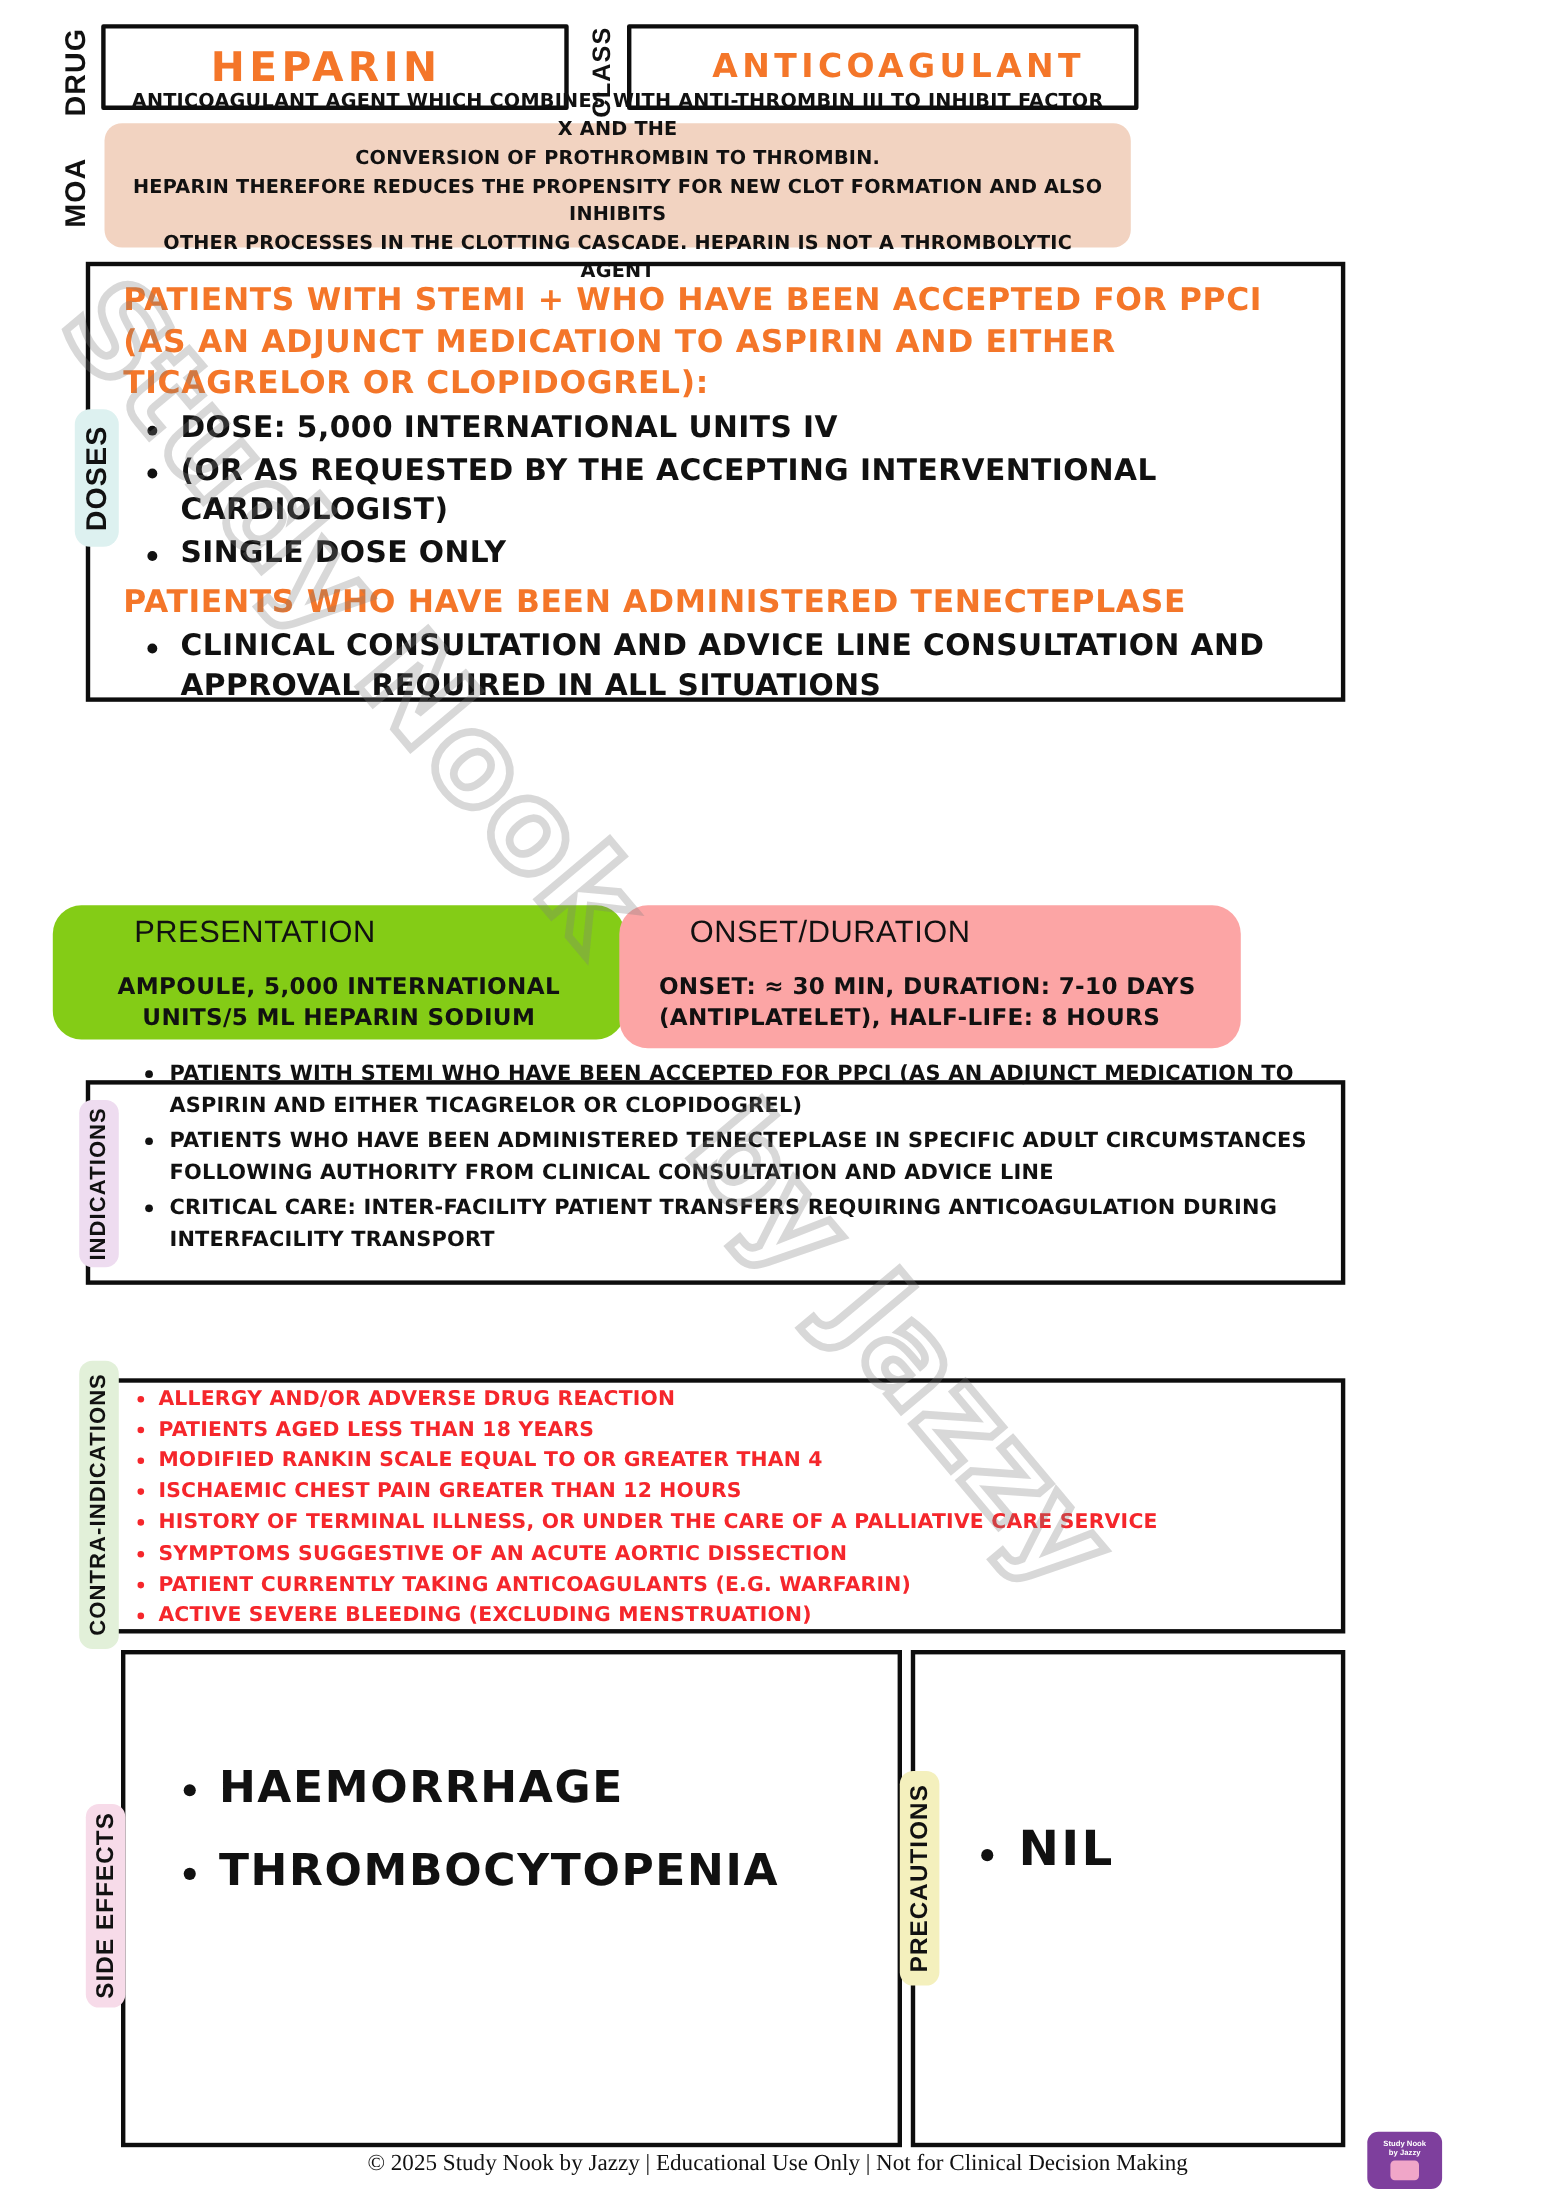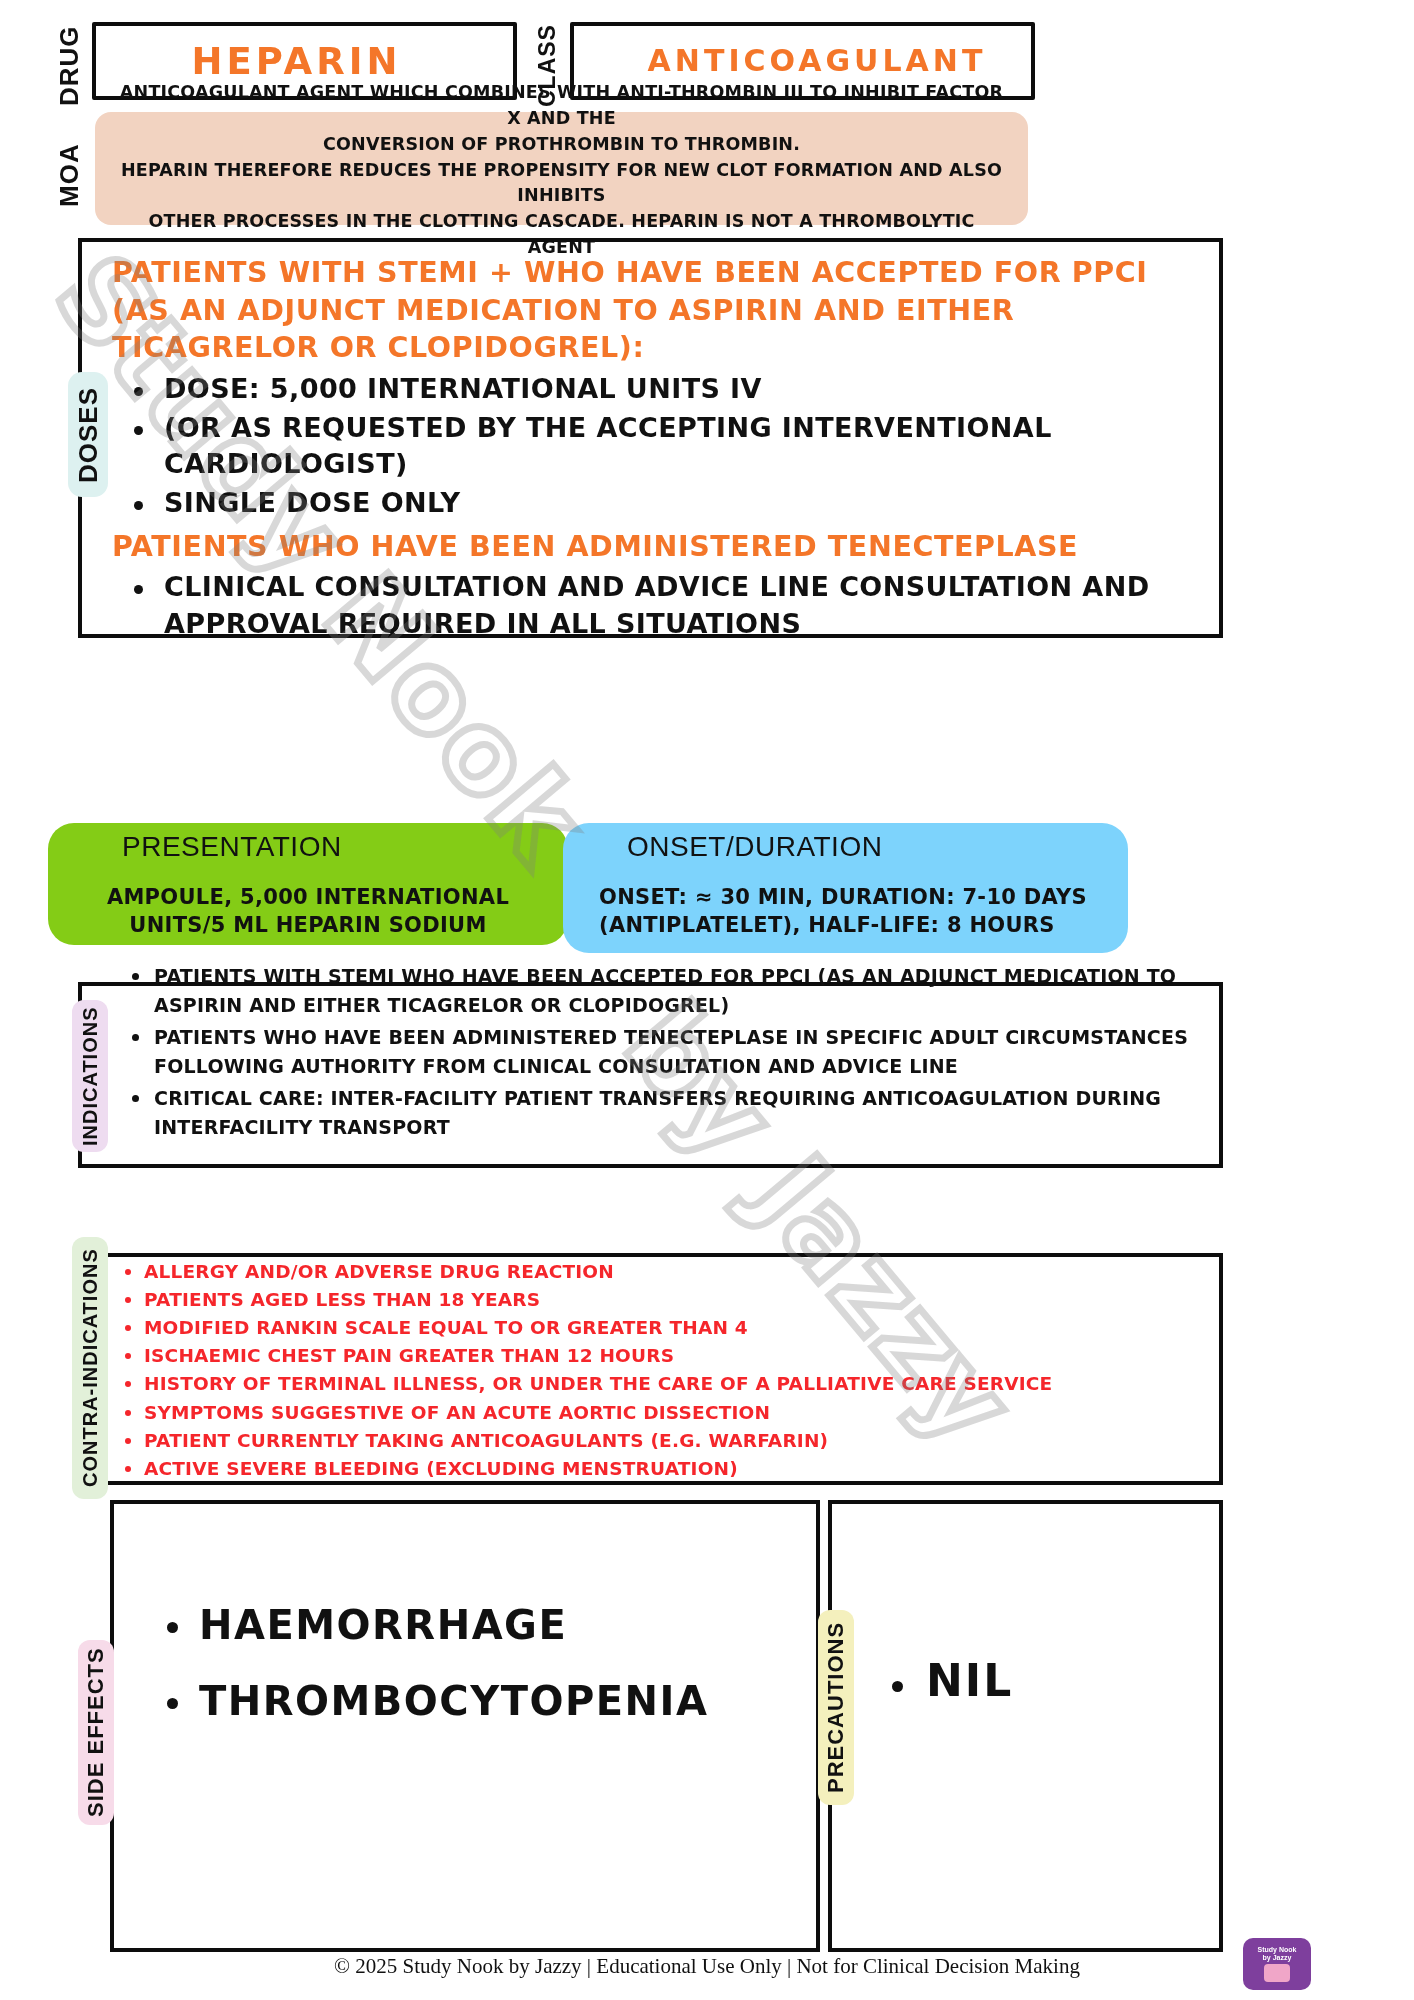--- a/index.html
+++ b/index.html
@@ -171,21 +171,21 @@
     width: 520px; height: 122px;
     background: #84cc16;
     border-radius: 26px;
     padding: 8px 32px;
     text-align: center;
   }
   .onset-box {
     position: absolute;
     left: 563px; top: 823px;
     width: 565px; height: 130px;
-    background: #7dd3fc;
+    background: #fca5a5;
     border-radius: 26px;
     padding: 8px 16px;
   }
   .pill-title {
     font-family: "Liberation Sans", sans-serif;
     font-weight: 400;
     font-size: 28px;
     color: #111;
     letter-spacing: 0.5px;
   }

